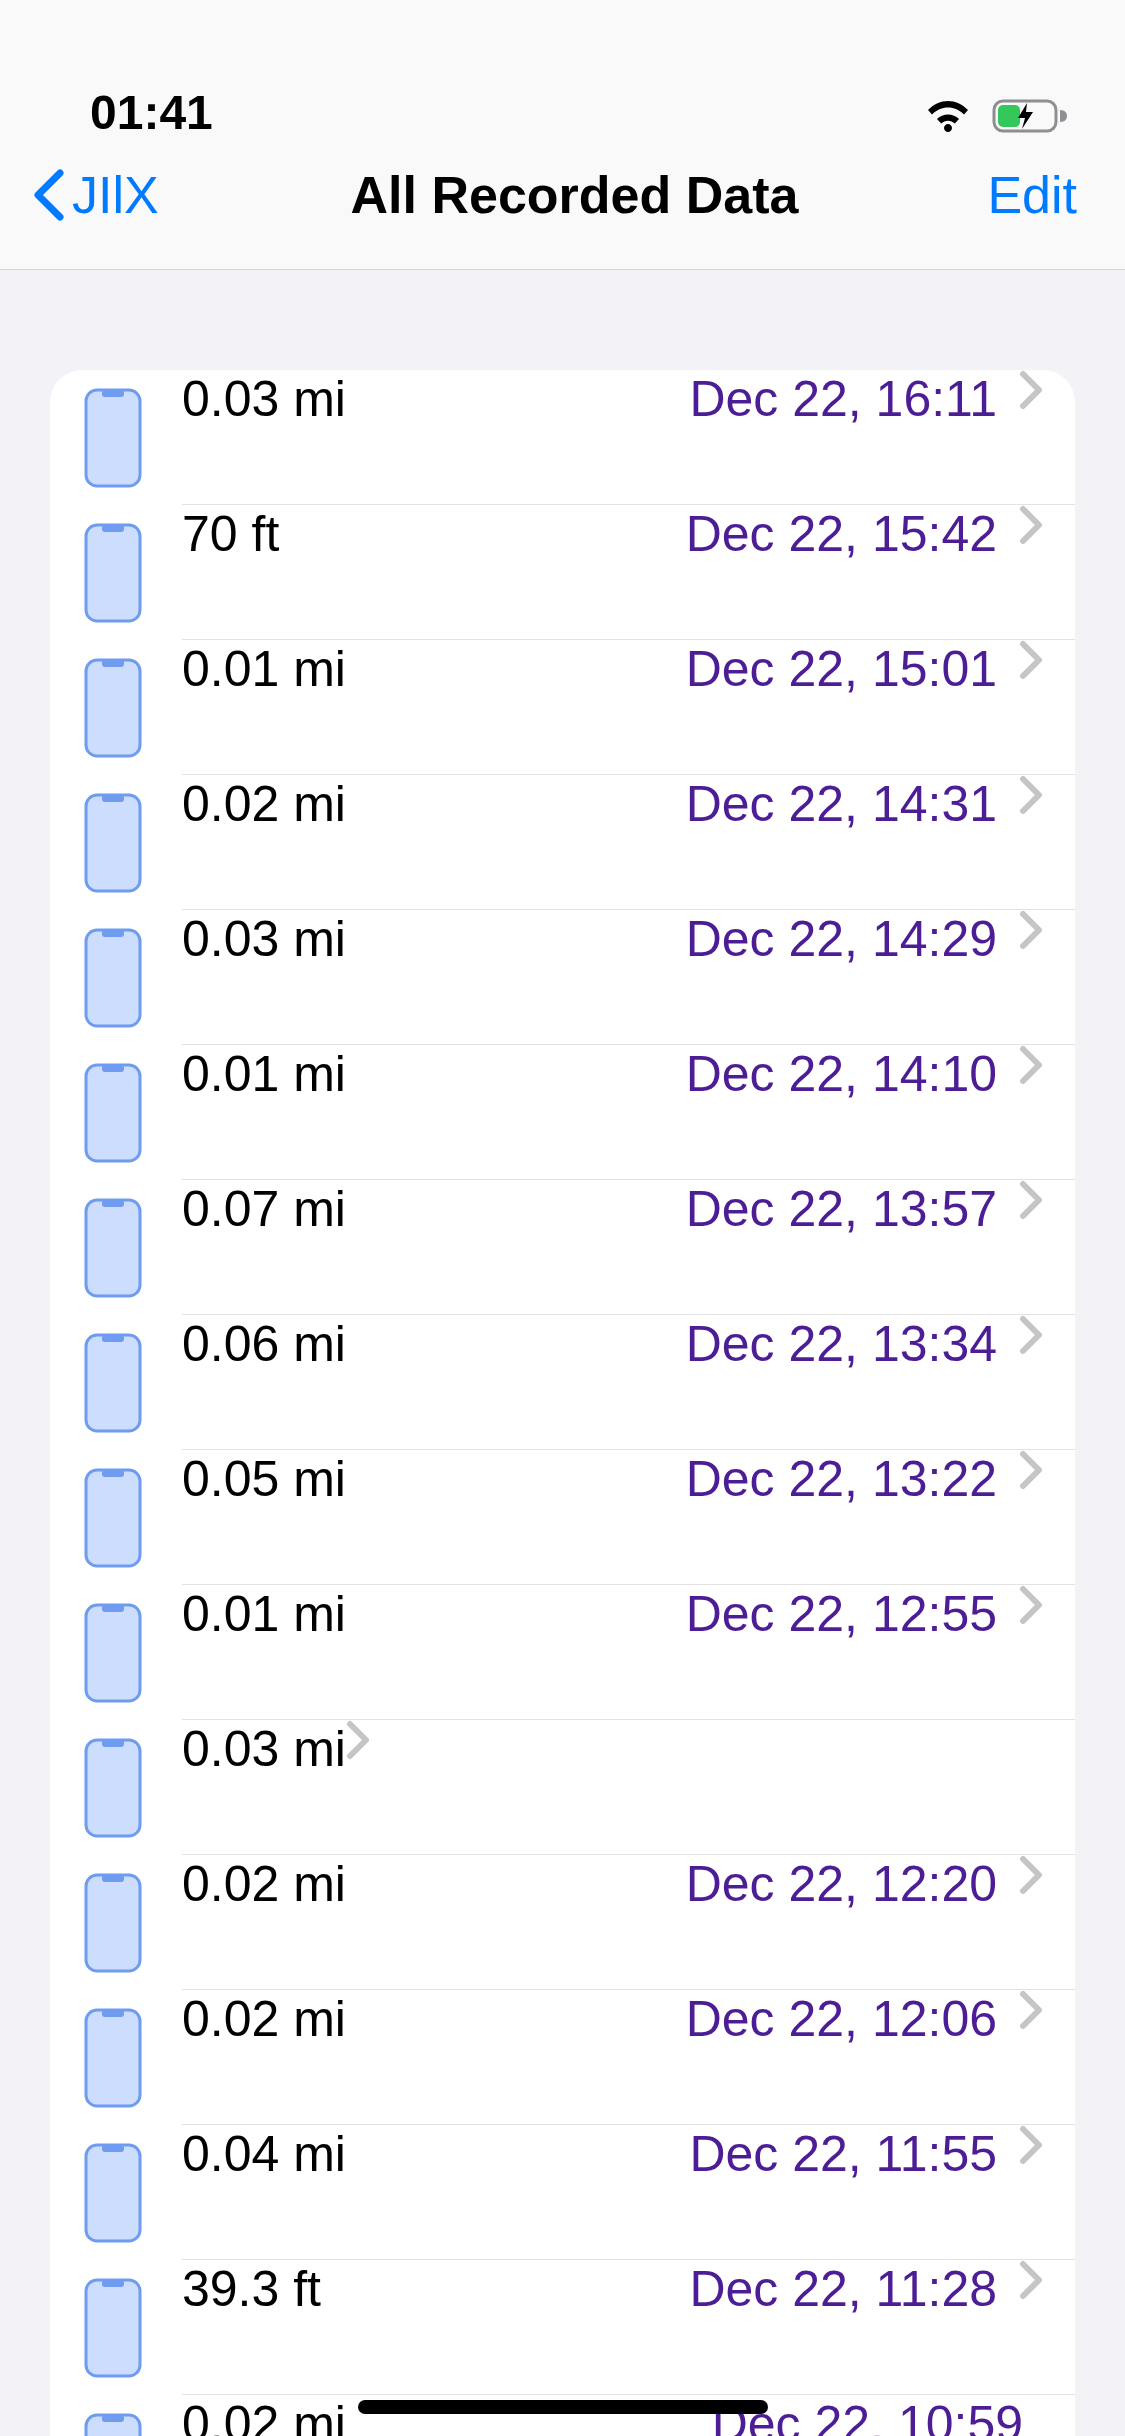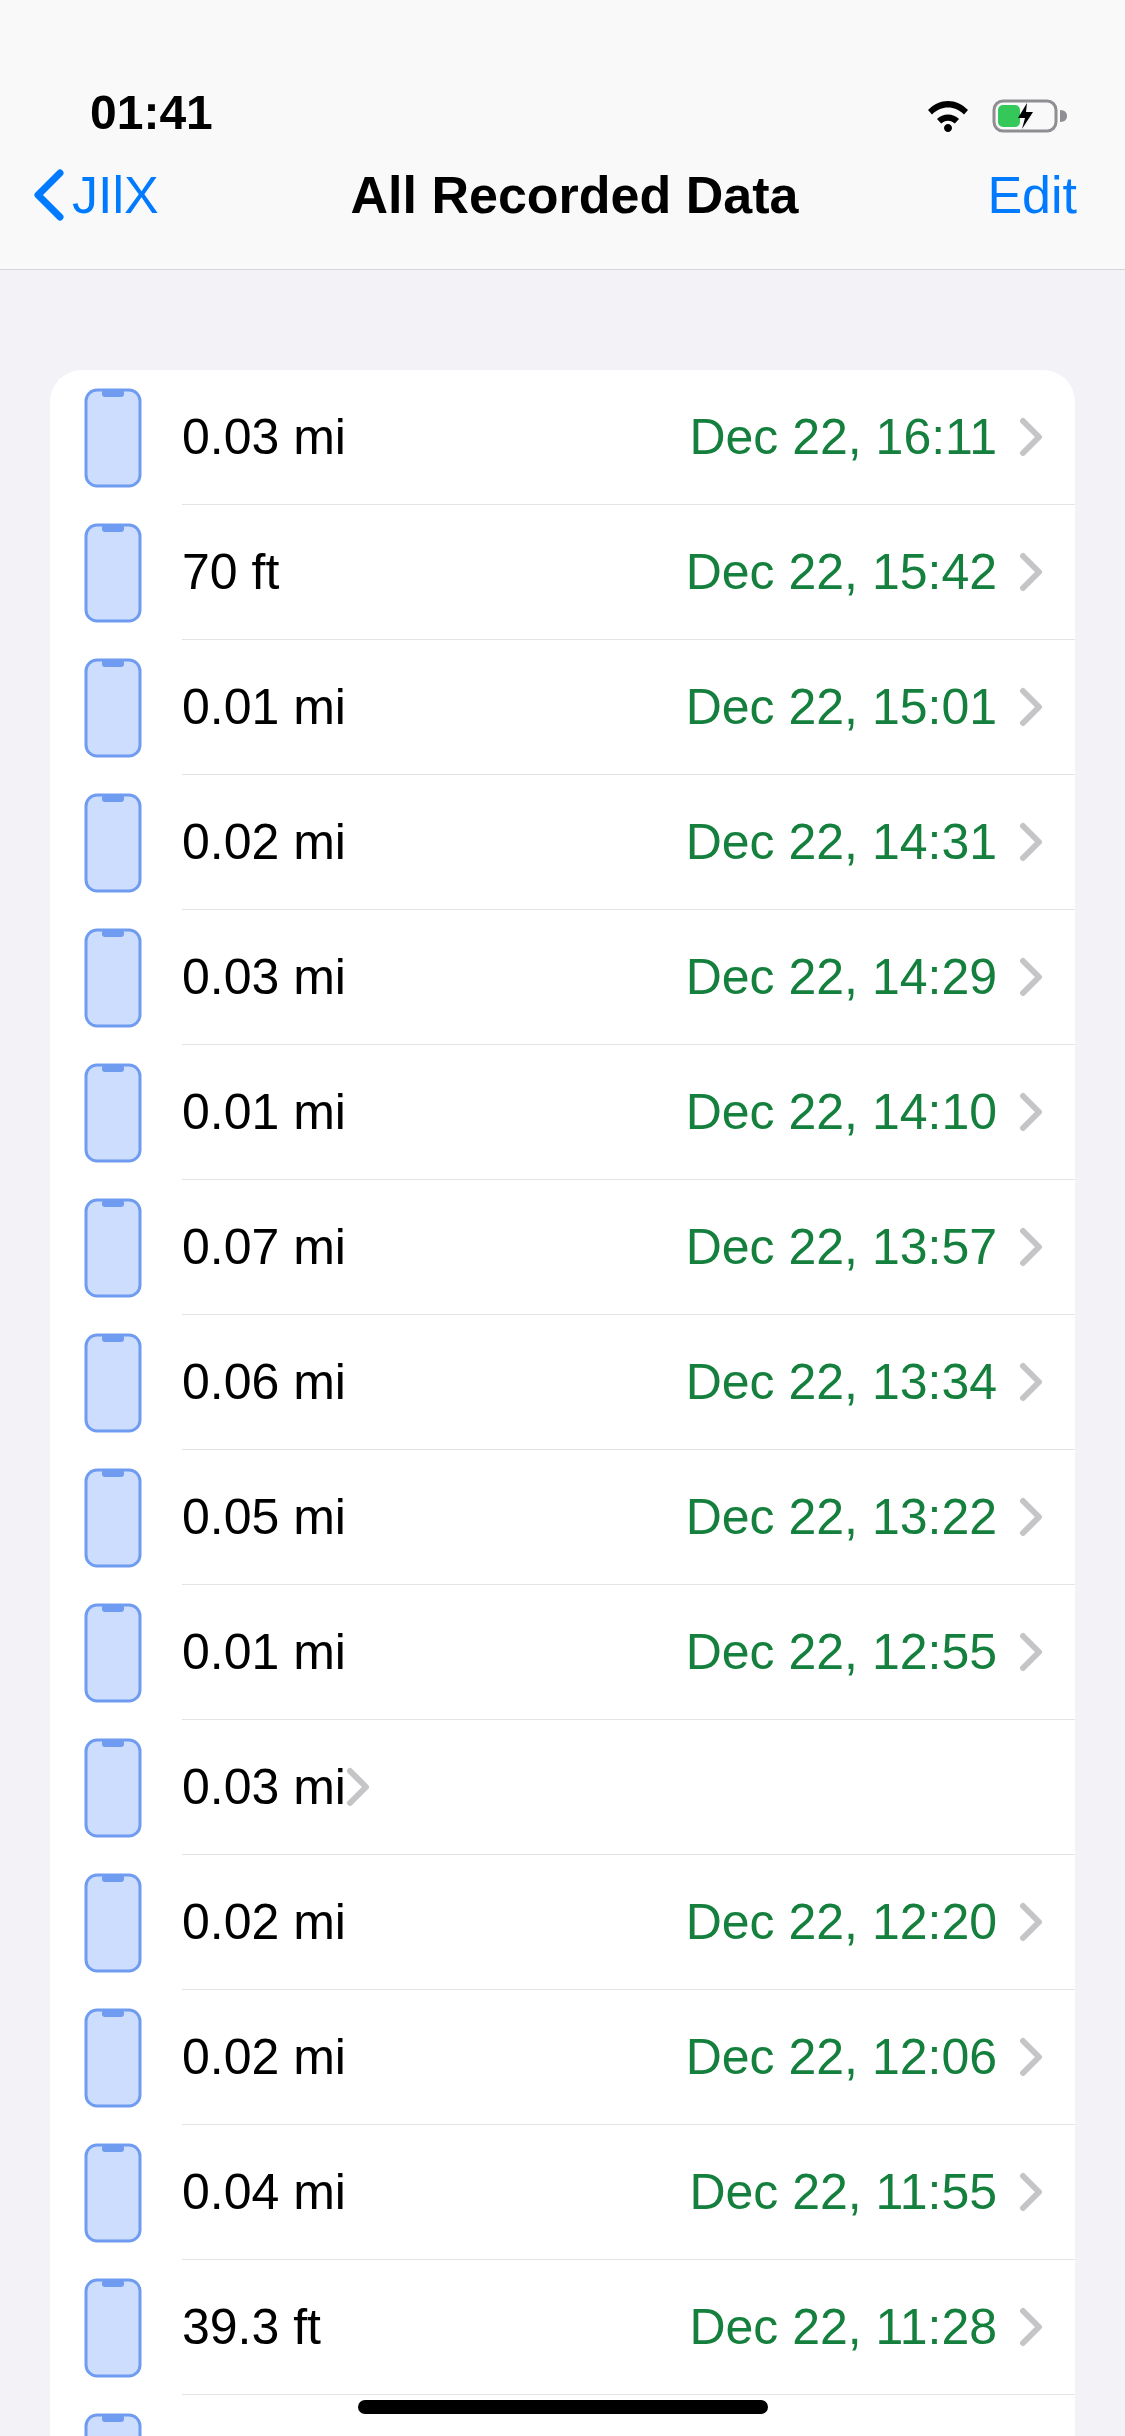--- a/index.html
+++ b/index.html
@@ -90,35 +90,35 @@
     .row-icon {
       width: 58px;
       height: 100px;
       flex-shrink: 0;
       margin-right: 40px;
     }
     .row-icon svg { width: 100%; height: 100%; display: block; }
     .row-body {
       flex: 1;
       display: flex;
-      align-items: center;
+      align-items: flex-start;
       border-bottom: 1px solid #e3e3e6;
       height: 100%;
       padding-right: 30px;
     }
     .row:last-child .row-body { border-bottom: none; }
     .row-value {
       font-size: 50px;
       color: #000;
       font-weight: 400;
     }
     .row-time {
       margin-left: auto;
       font-size: 50px;
-      color: #15803d;
+      color: #4c1d95;
       font-weight: 400;
       margin-right: 22px;
     }
     .row-chevron svg { width: 26px; height: 40px; display: block; }
     .home-indicator {
       position: absolute;
       bottom: 22px;
       left: 50%;
       transform: translateX(-50%);
       width: 410px;

